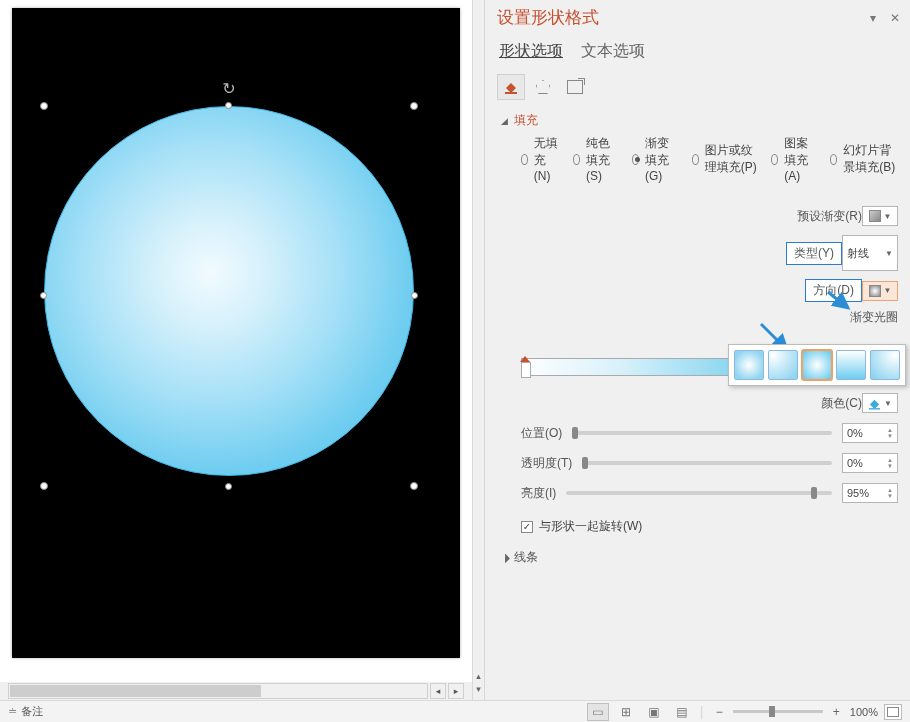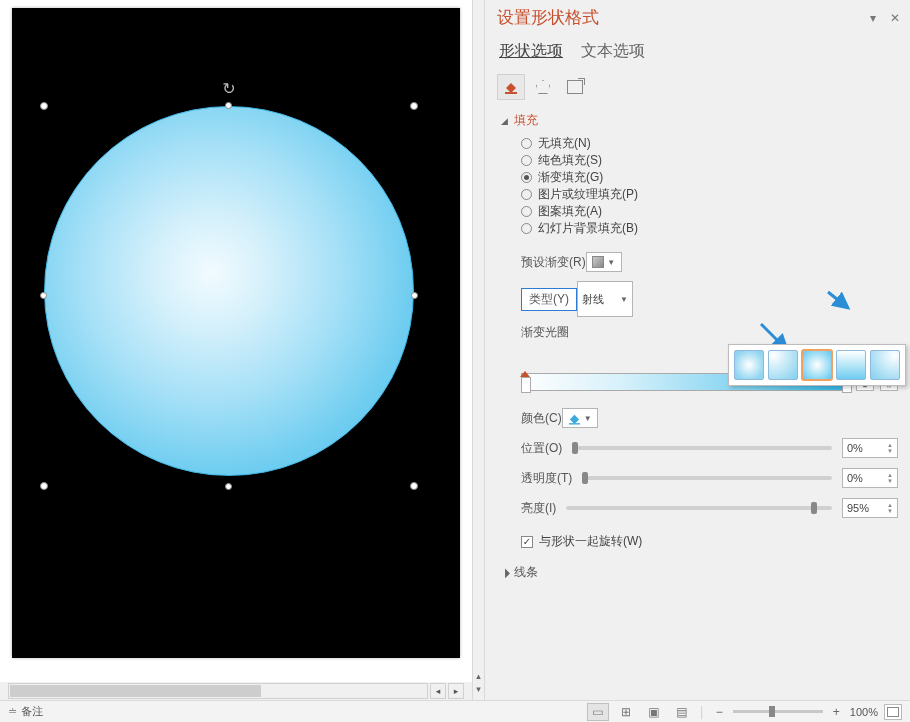--- a/index.html
+++ b/index.html
@@ -37,25 +37,25 @@
 .iconbtn.sel { border: 1px solid #d0d0d0; background: #e8e8e8; }
 .ico-bucket { width:16px;height:16px; }
 .ico-pent { width:14px;height:14px;border:1.5px solid #888;background:none;clip-path:polygon(50% 0,100% 38%,82% 100%,18% 100%,0 38%); }
 .ico-size { width:16px;height:14px;border:1.5px solid #888;position:relative; }
 .ico-size::after{content:"";position:absolute;right:-3px;top:-3px;width:6px;height:6px;border-top:1.5px solid #888;border-right:1.5px solid #888;}
 
 .section-hd { display: flex; align-items: center; gap: 6px; color: #c7502f; font-size: 12px; margin: 2px 0 6px 4px; }
 .section-hd .tri { color: #666; font-size: 9px; }
 .section-hd.collapsed { color: #555; }
 .fill-body { padding: 0 2px 0 24px; display: flex; flex-direction: column; gap: 8px; }
-.radio-list { display: flex; flex-direction: column; gap: 0; margin-bottom: 6px; }
+.radio-list { display: flex; flex-direction: row; gap: 12px; margin-bottom: 14px; }
 .radio-row { display: flex; align-items: center; gap: 6px; }
 .radio { width: 11px; height: 11px; border: 1px solid #888; border-radius: 50%; position: relative; }
 .radio.checked::after { content:""; position:absolute; left:2px; top:2px; width:5px; height:5px; background:#555; border-radius:50%; }
-.prop-row { display: flex; align-items: center; justify-content: flex-start; min-height: 22px; }
+.prop-row { display: flex; align-items: center; justify-content: flex-end; min-height: 22px; }
 .prop-label { color: #555; }
 .prop-label.boxed { border: 1.5px solid #2b7cd3; padding: 2px 7px; background: #fff; }
 .combo { width: 56px; height: 36px; border: 1px solid #b5b5b5; background: #fff; display: flex; align-items: center; justify-content: space-between; padding: 0 4px; font-size: 11px; }
 .combo .dd { font-size: 8px; color: #666; }
 .swatch-btn { width: 36px; height: 20px; border: 1px solid #b5b5b5; background: #fff; display:flex;align-items:center;justify-content:center;gap:3px; }
 .swatch-btn .sq{width:12px;height:12px;background:linear-gradient(135deg,#ccc,#888);border:1px solid #888;}
 .swatch-btn .dd{font-size:8px;color:#666;}
 .dir-active { border: 1px solid #e8a477; background: #fbe6d8; }
 
 .arrow-annot { position: absolute; right: 56px; top: 286px; width: 30px; height: 30px; pointer-events: none; }
@@ -203,20 +203,27 @@
               <span class="dd">▼</span>
             </div>
         </div>
         <div class="prop-row">
           <span class="prop-label boxed">类型(Y)</span>
           <div class="combo">
               <span>射线</span>
               <span class="dd">▼</span>
             </div>
         </div>
+        <div class="prop-row">
+          <span class="prop-label boxed">方向(D)</span>
+          <div class="swatch-btn dir-active">
+              <div class="sq" style="background:radial-gradient(circle,#fff,#888)"></div>
+              <span class="dd">▼</span>
+            </div>
+        </div>
         <div class="prop-row" style="margin-top:-4px">
           <span class="prop-label">渐变光圈</span>
         </div>
         <div class="grad-bar-row">
           <div class="grad-bar">
             <div class="grad-stop gs1"></div>
             <div class="grad-stop gs2"></div>
           </div>
           <div class="tiny-btn">▮</div>
           <div class="tiny-btn">▯</div>

